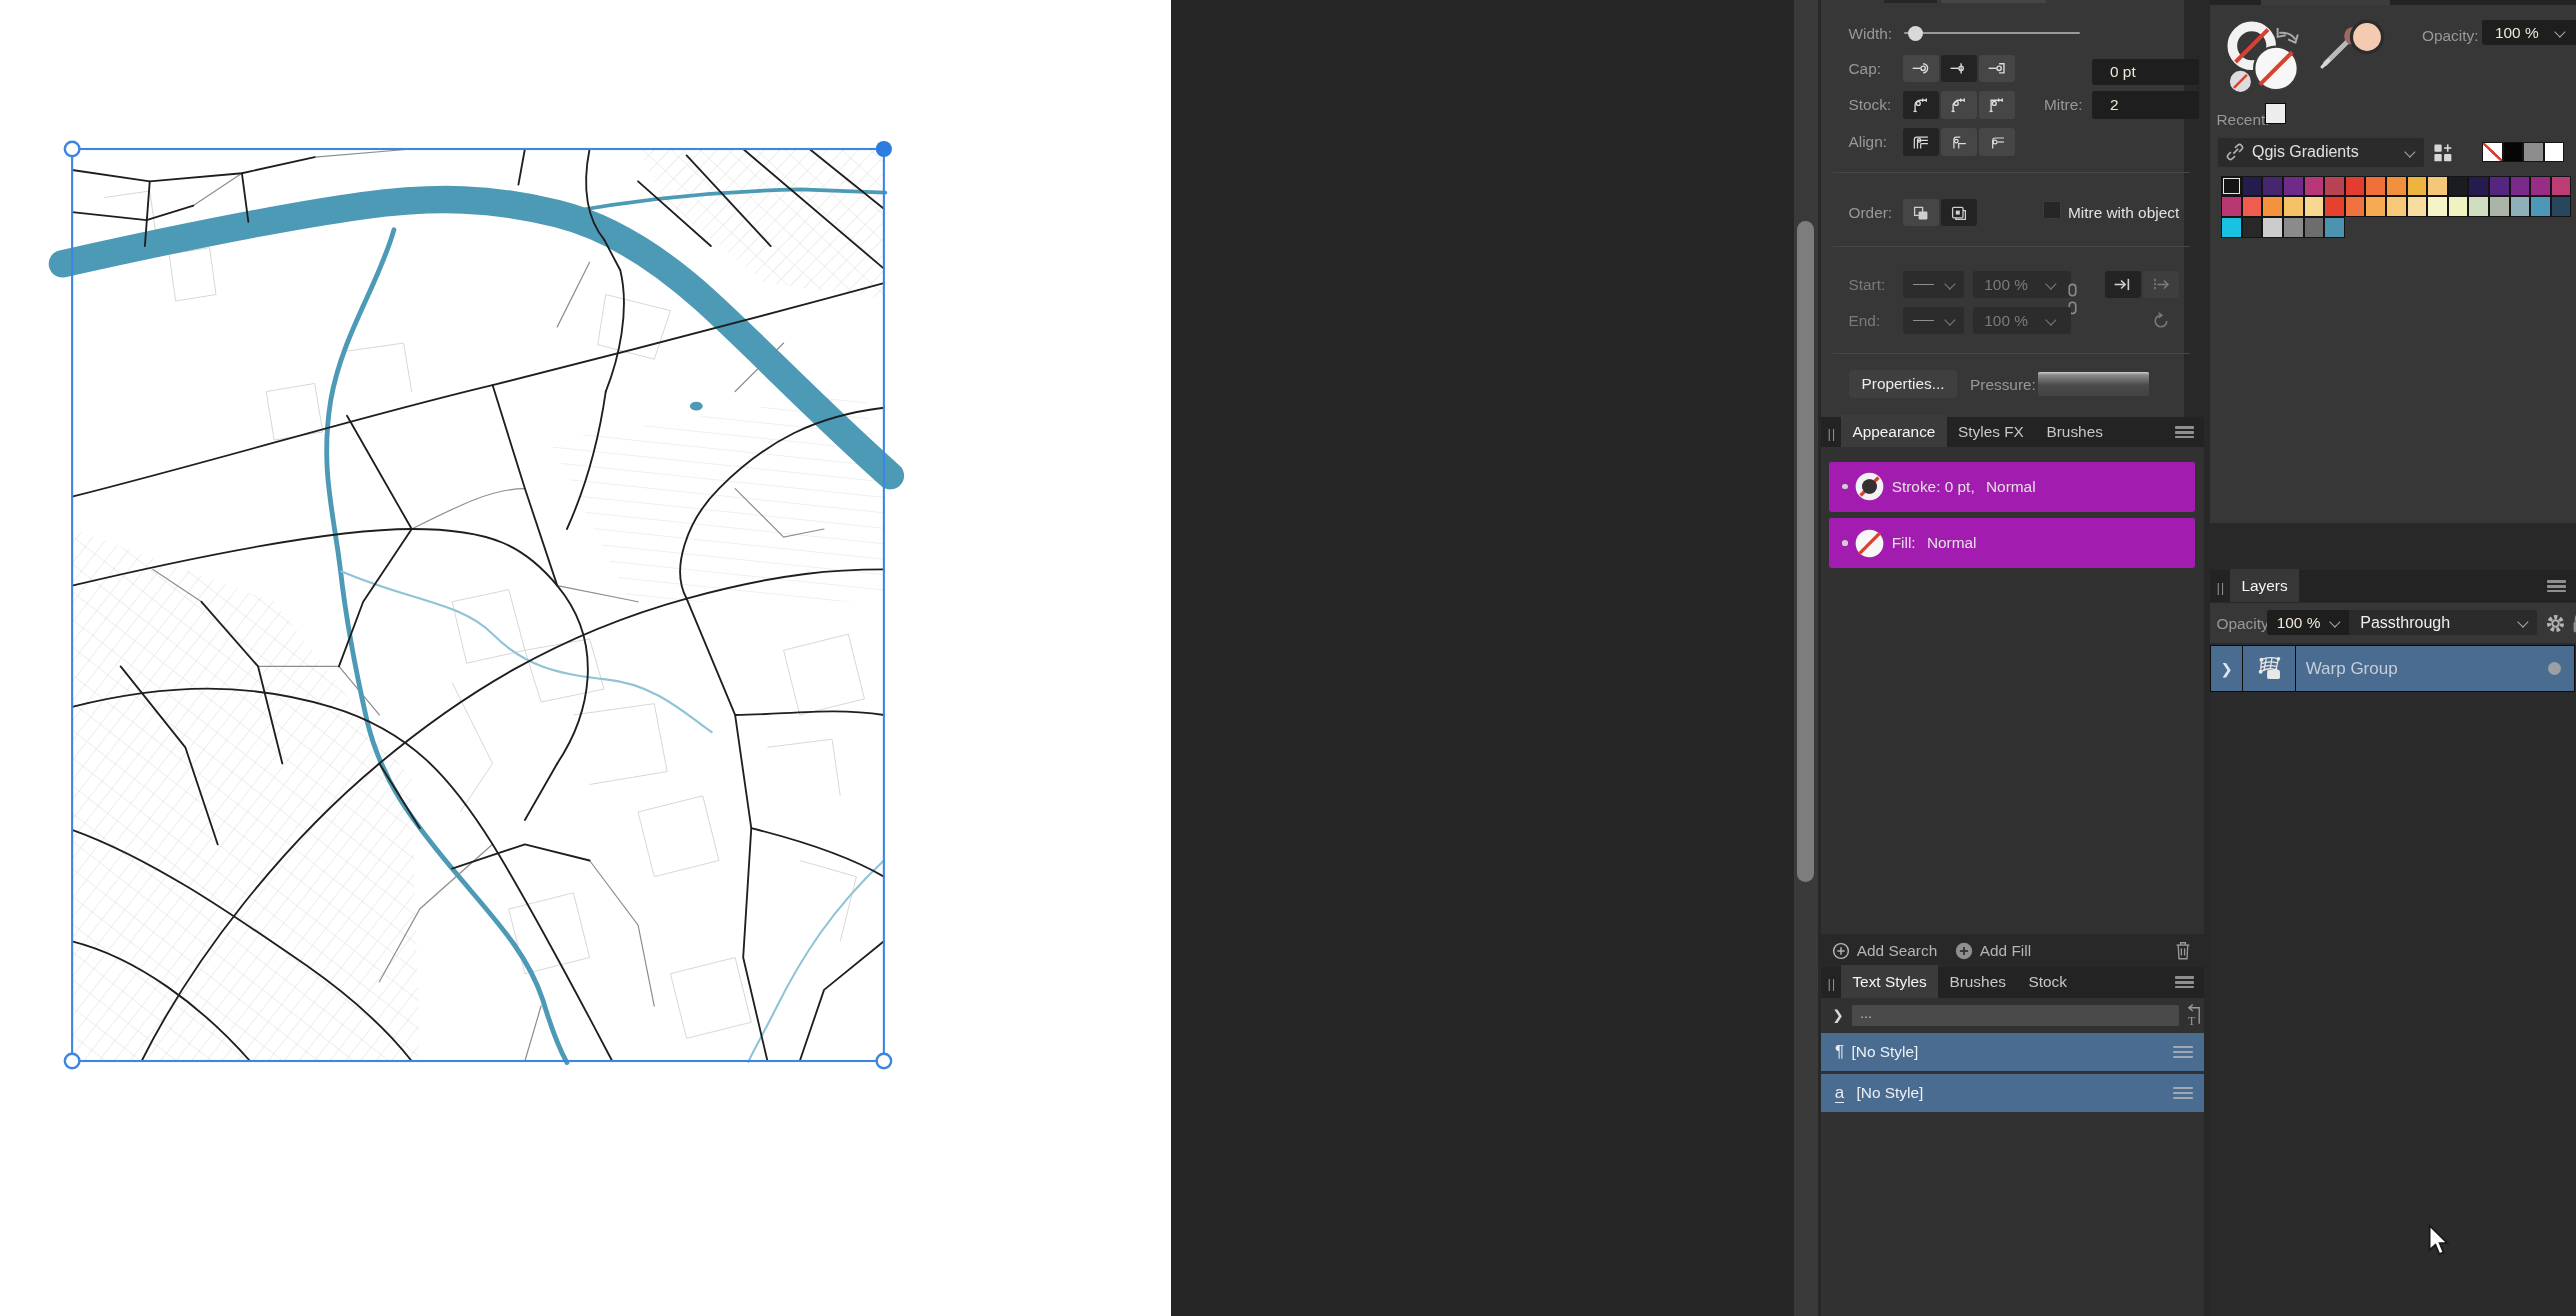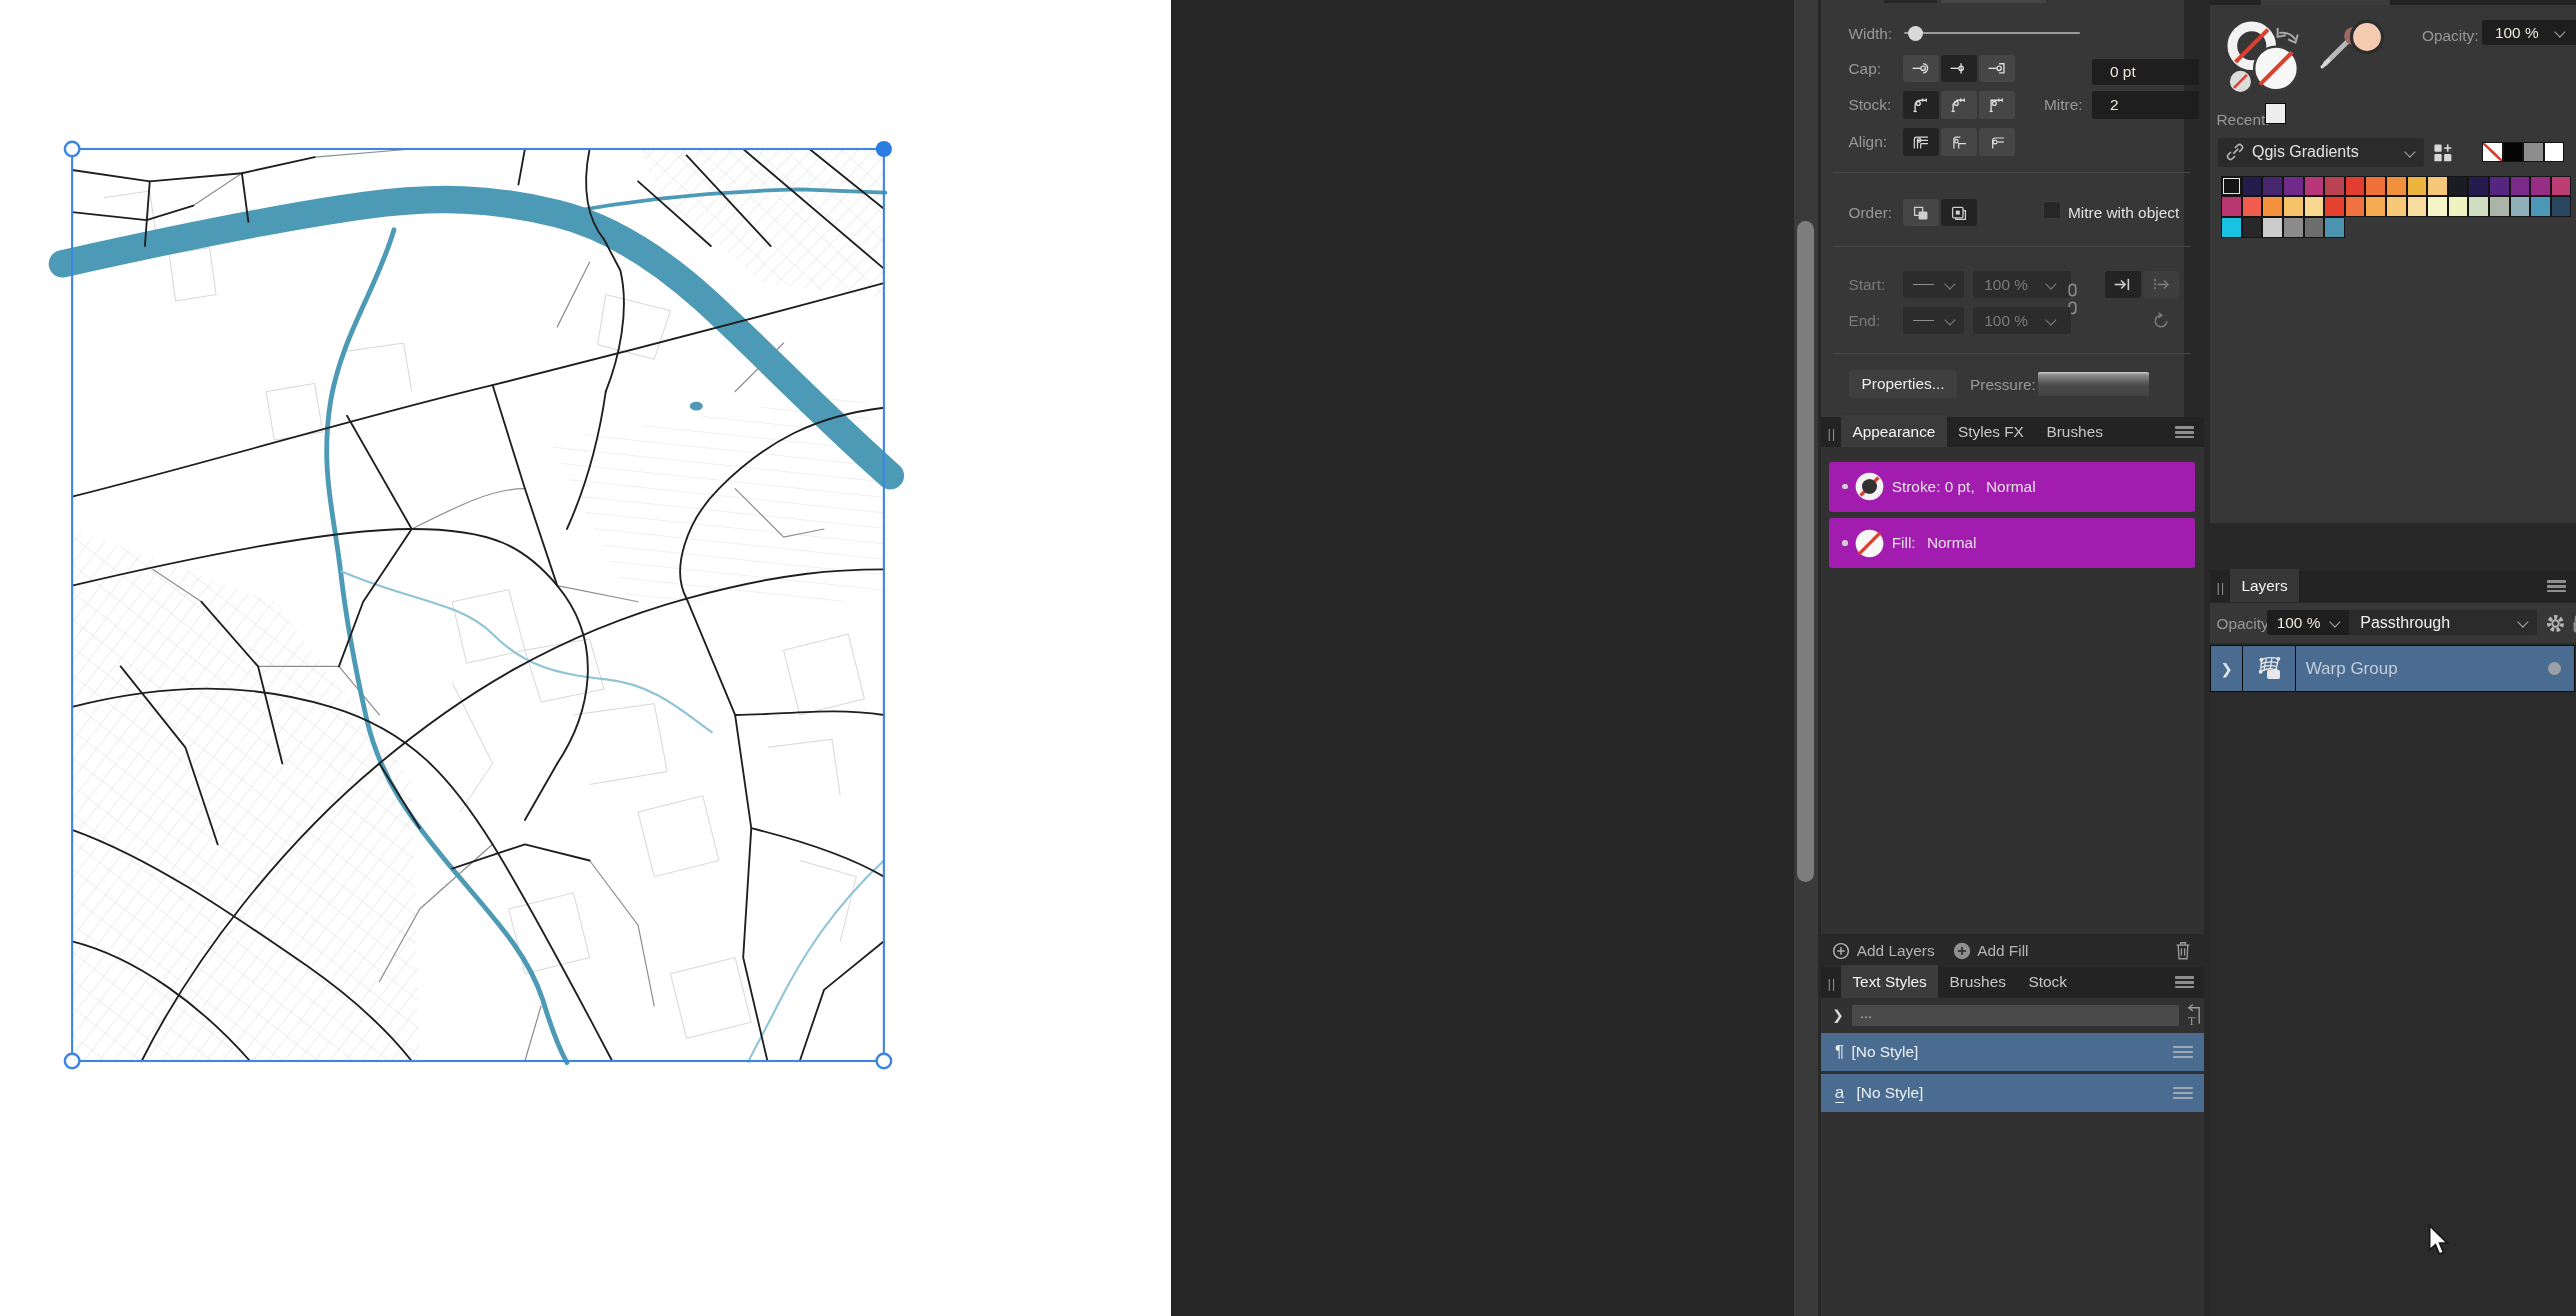--- a/index.html
+++ b/index.html
@@ -408,21 +408,21 @@
       <span class="txt" style="margin-left:11.3px;">Normal</span>
     </div>
 
     <div class="abs" style="left:0;top:487px;width:383px;height:34px;display:flex;align-items:center;">
       <span style="display:flex;align-items:center;gap:6.5px;margin-left:11.3px;color:#b5b5b5;font-size:15.4px;">
         <svg width="18" height="18" viewBox="0 0 22 22">
             <circle cx="11" cy="11" r="9" fill="none" stroke="#b5b5b5" stroke-width="1.8"></circle>
             <line x1="11" y1="6.5" x2="11" y2="15.5" stroke="#b5b5b5" stroke-width="1.8"></line>
             <line x1="6.5" y1="11" x2="15.5" y2="11" stroke="#b5b5b5" stroke-width="1.8"></line>
           </svg>
-        <span>Add Layers</span>
+        <span>Add Search</span>
       </span>
       <span style="display:flex;align-items:center;gap:6.5px;margin-left:18px;color:#b5b5b5;font-size:15.4px;">
         <svg width="18" height="18" viewBox="0 0 22 22">
             <circle cx="11" cy="11" r="10" fill="#8f8f8f"></circle>
             <line x1="11" y1="6" x2="11" y2="16" stroke="#333" stroke-width="2.2"></line>
             <line x1="6" y1="11" x2="16" y2="11" stroke="#333" stroke-width="2.2"></line>
           </svg>
         <span>Add Fill</span>
       </span>
       <svg style="margin-left:auto;margin-right:13px;" width="16" height="19.4" viewBox="0 0 20 24">

